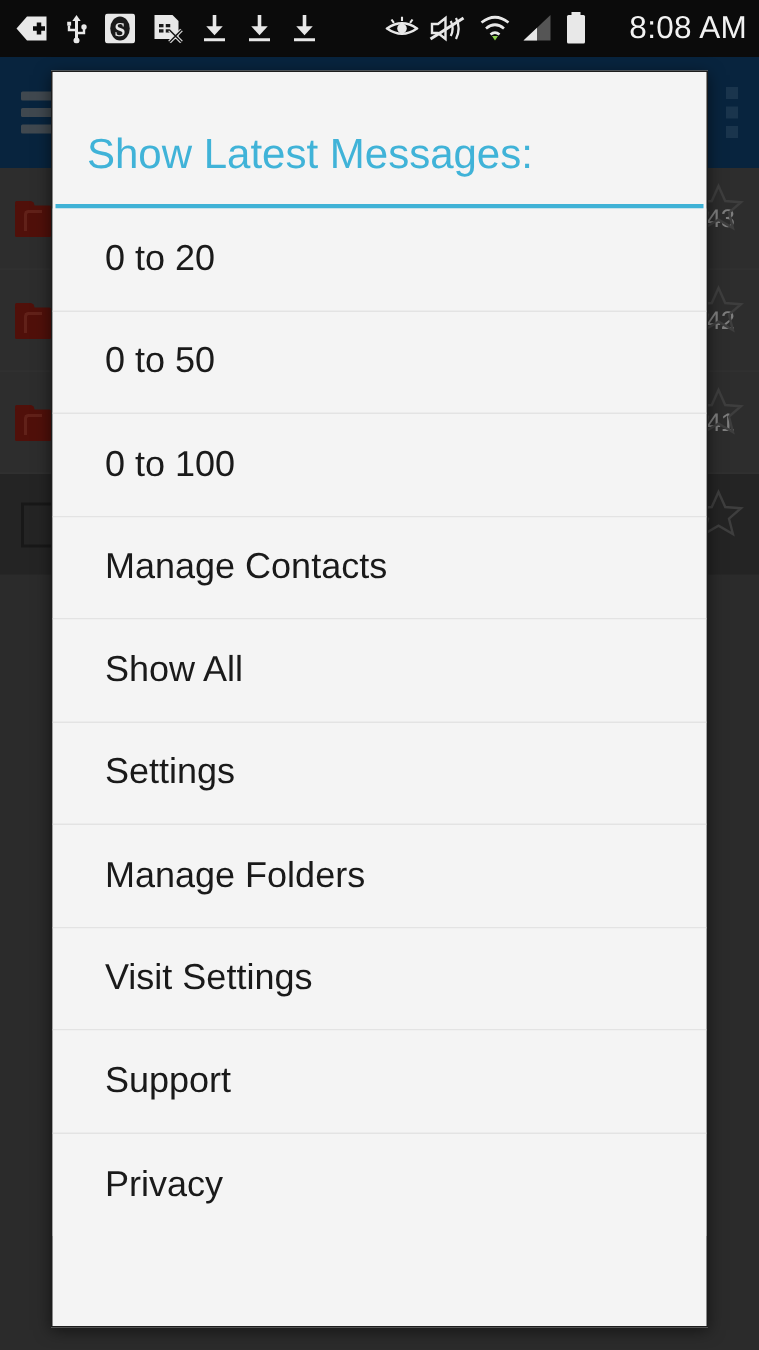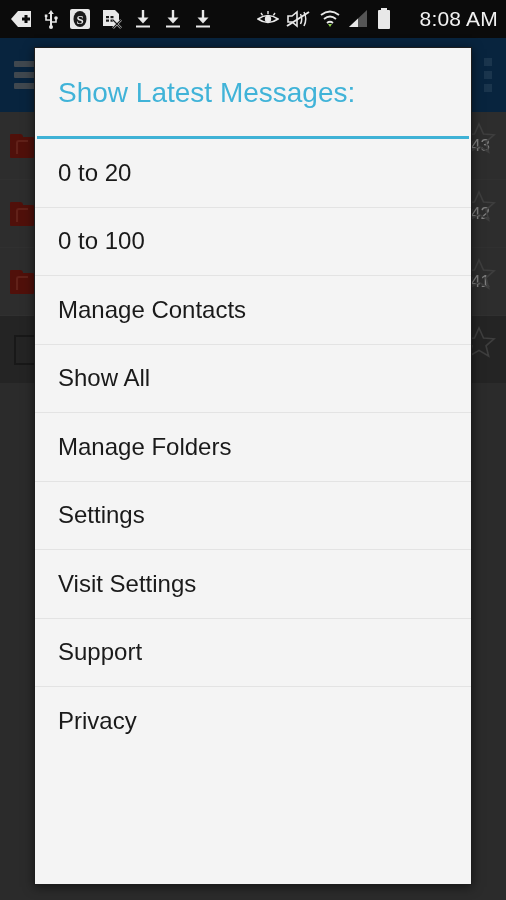--- a/index.html
+++ b/index.html
@@ -160,34 +160,34 @@
     width: 438px;
     height: 838px;
     background: #f4f4f4;
     border: 1px solid #1d1d1d;
     box-shadow: 0 2px 10px rgba(0,0,0,0.55);
     overflow: hidden;
   }
   #dialog-title {
     color: #40b3d8;
     font-size: 28px;
-    padding: 29px 0 0 23px;
+    padding: 39px 0 0 23px;
     height: 88px;
     font-family: "Liberation Sans", sans-serif;
   }
   #title-divider {
     height: 3px;
     background: #3fb2d6;
     margin: 0 2px;
   }
   .menu-item {
     height: 68.5px;
     display: flex;
     align-items: center;
-    padding-left: 23px;
+    padding-left: 35px;
     font-size: 24px;
     color: #1a1a1a;
     border-bottom: 1px solid #e3e3e3;
     background: #f4f4f4;
     cursor: pointer;
     font-family: "Liberation Sans", sans-serif;
   }
   .menu-item:last-child { border-bottom: none; }
 </style>
 </head>
@@ -351,24 +351,25 @@
   </div>
 
   <div id="scrim"></div>
 
   <div id="dialog">
     <div id="dialog-title">Show Latest Messages:</div>
     <div id="title-divider"></div>
 
     <div id="menu-list">
       <div class="menu-item">0 to 20</div>
+      <div class="menu-item">0 to 50</div>
       <div class="menu-item">0 to 100</div>
       <div class="menu-item">Manage Contacts</div>
       <div class="menu-item">Show All</div>
+      <div class="menu-item">Settings</div>
       <div class="menu-item">Manage Folders</div>
-      <div class="menu-item">Settings</div>
       <div class="menu-item">Visit Settings</div>
       <div class="menu-item">Support</div>
       <div class="menu-item">Privacy</div>
     </div>
   </div>
 
 </div>
 
 </body></html>

